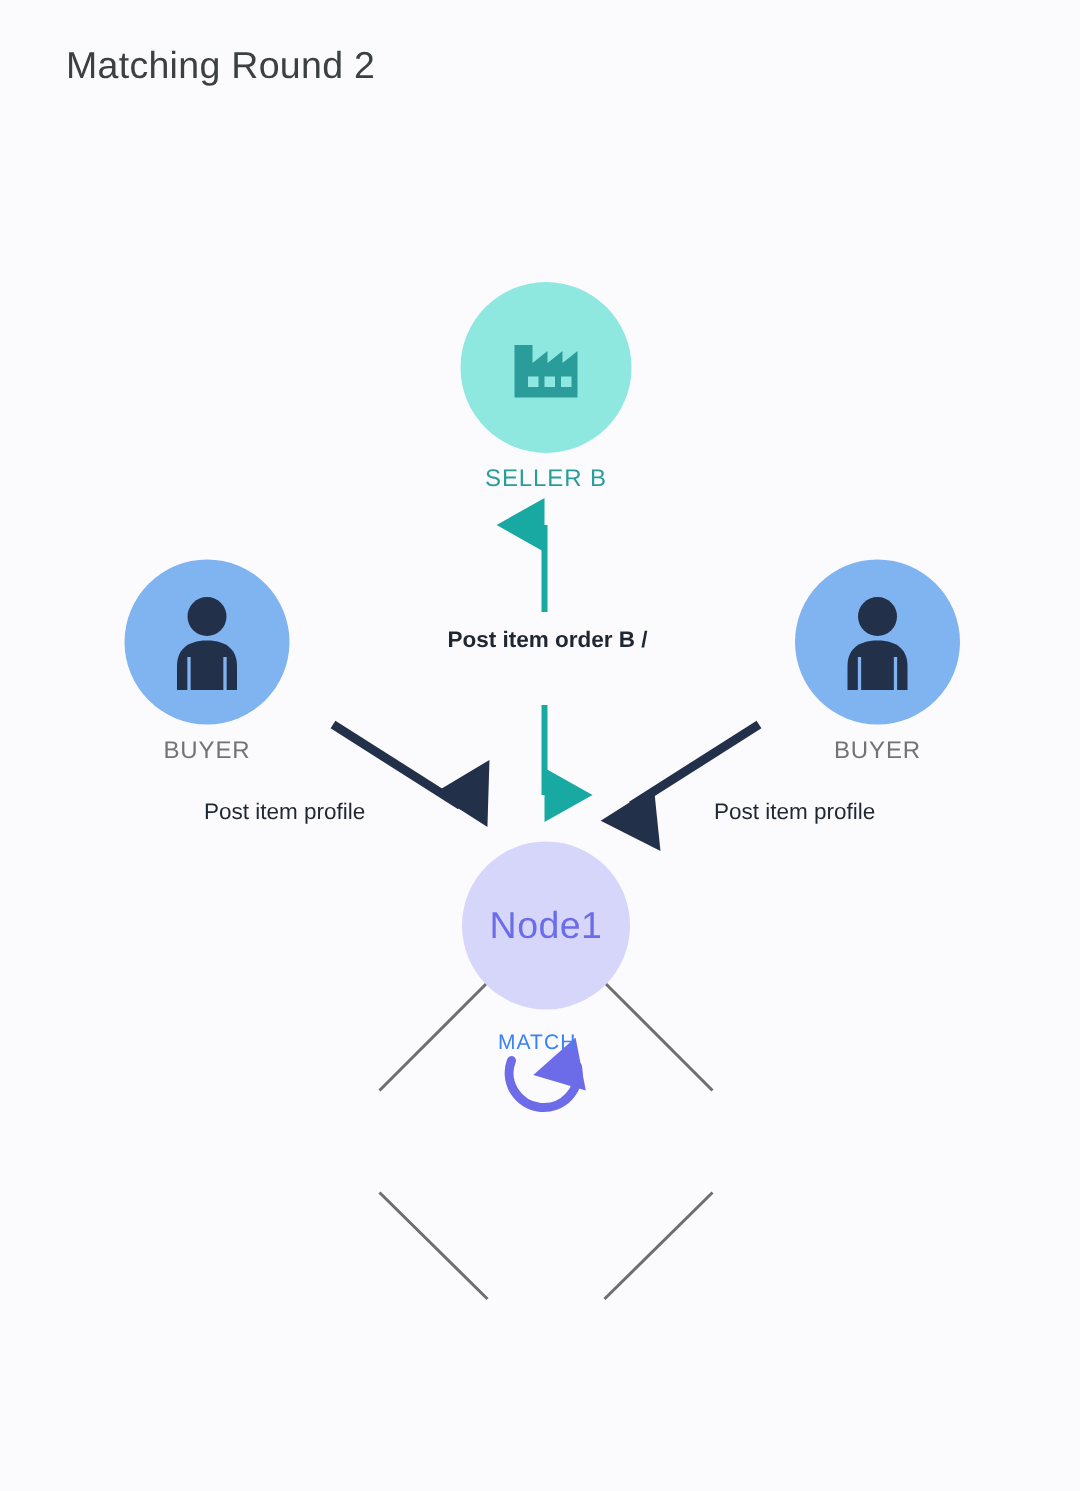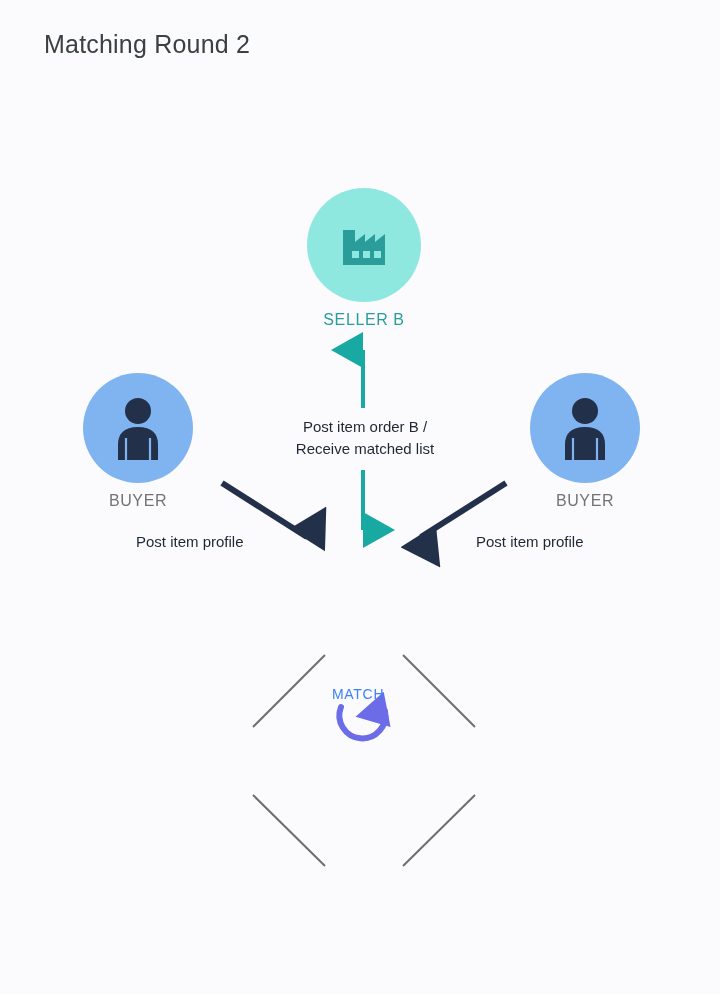--- a/index.html
+++ b/index.html
@@ -111,20 +111,21 @@
     line-height: 1.45;
     white-space: nowrap;
   }
 
   #caption-order-flow {
     left: 287px;
     top: 416px;
     text-align: center;
     width: 156px;
     white-space: normal;
+    font-weight: bold;
   }
 
   #caption-profile-left { left: 136px; top: 531px; }
   #caption-profile-right { left: 476px; top: 531px; }
 
   #caption-match {
     left: 332px;
     top: 684px;
     font-size: 14px;
     letter-spacing: 0.7px;
@@ -199,26 +200,26 @@
         <circle cx="28" cy="15" r="13" fill="#22304a"></circle>
         <path fill="#22304a" d="M28 31 C14 31 8 38 8 48 L8 64 L48 64 L48 48 C48 38 42 31 28 31 Z"></path>
         <path d="M16 42 L16 64 M40 42 L40 64" stroke="#80b4f0" stroke-width="2.2" fill="none"></path>
       </svg>
     </div>
     <div class="actor-label">BUYER</div>
   </div>
 
   <div class="caption" id="caption-order-flow">
     <div>Post item order B /</div>
-    <div>Receive matched list</div>
   </div>
 
   <div class="caption" id="caption-profile-left">Post item profile</div>
 
   <div class="caption" id="caption-profile-right">Post item profile</div>
 
   <div class="caption" id="caption-match">MATCH</div>
 
+  <div class="mesh-node" id="mesh-node-1">Node1</div>
 
 
 
 
 </div>
 
 </body></html>

